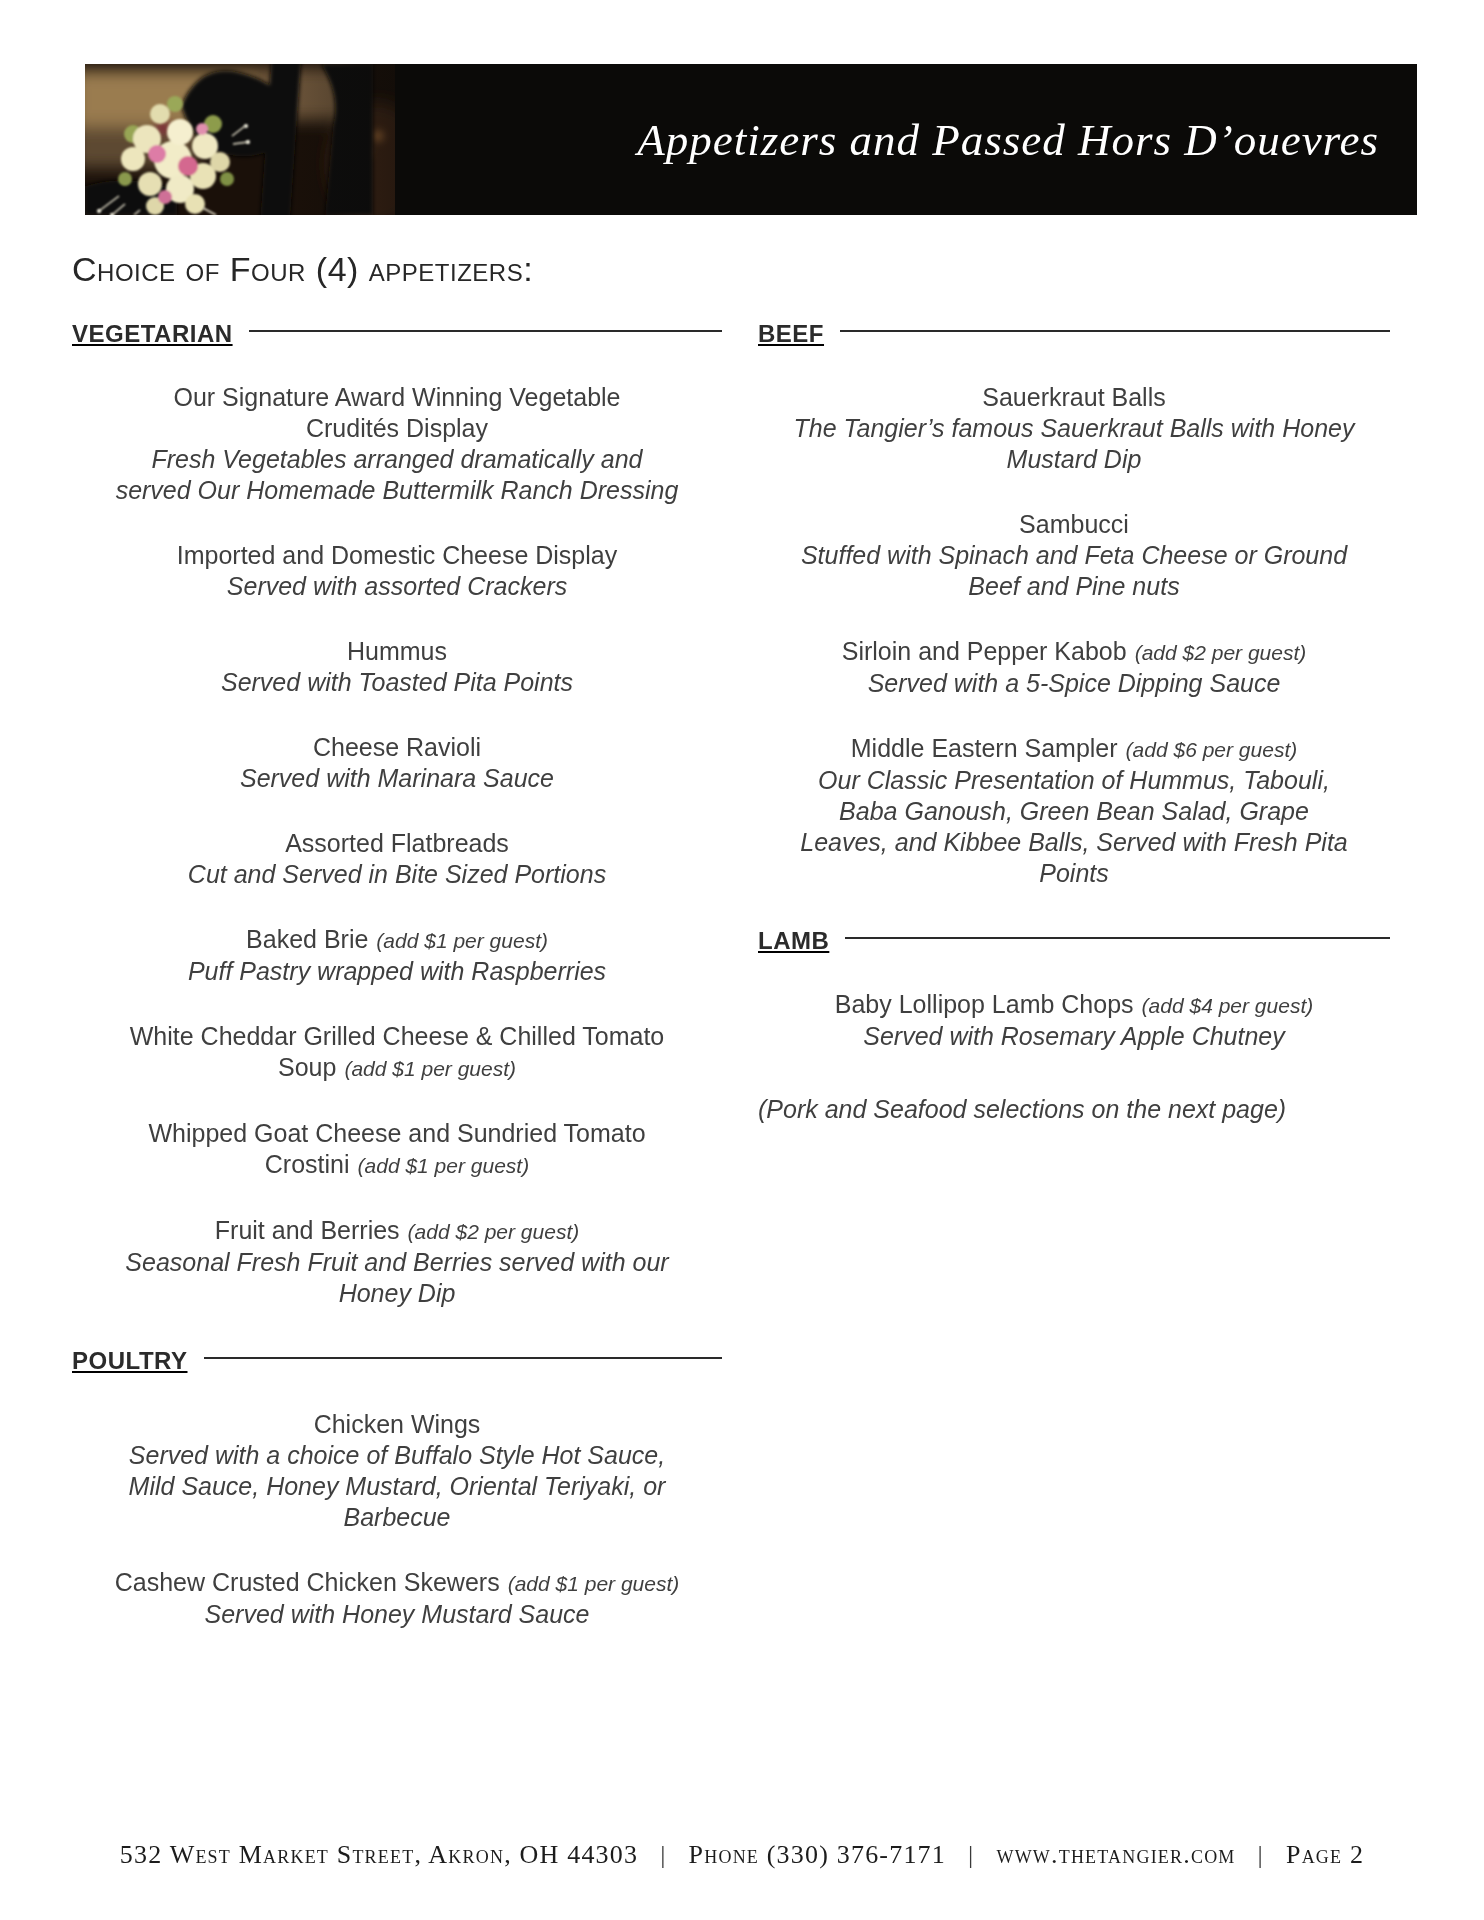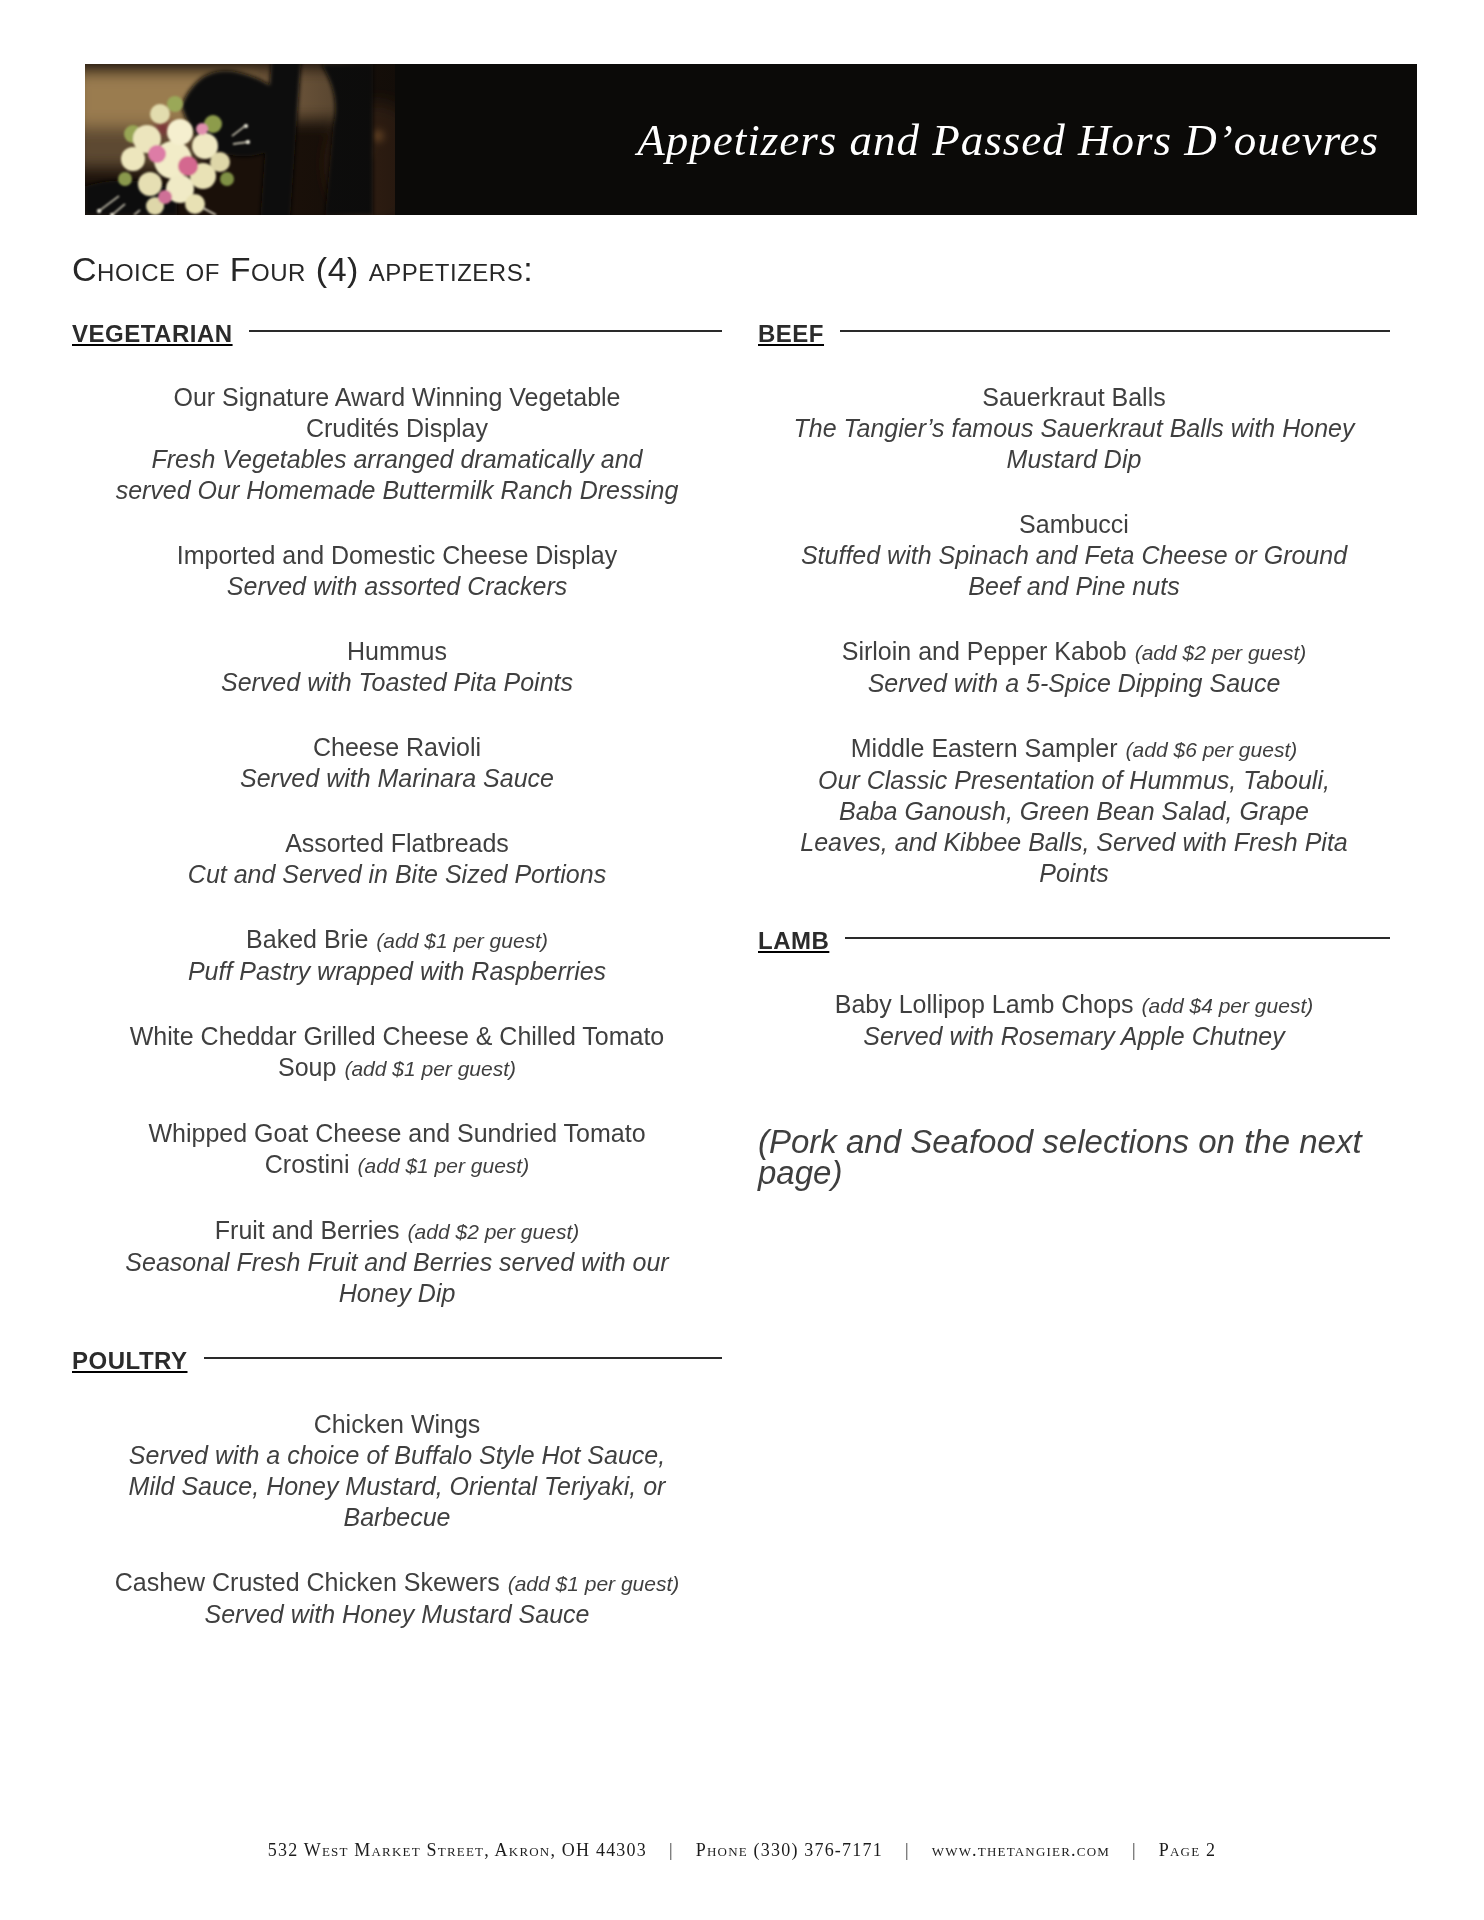--- a/index.html
+++ b/index.html
@@ -41,27 +41,27 @@
   }
   .sec-head.later{margin-top:14px;}
   .sec-label{
     font-size:24px;font-weight:700;color:#2b2b2b;letter-spacing:.5px;line-height:35px;
   }
   .sec-rule{flex:1;border-bottom:2px solid #2a2a2a;margin-left:16px;margin-bottom:5px;}
   .item{margin-bottom:34px;font-size:25px;line-height:31px;color:#3f3f3f;text-align:center;}
   .item-title{white-space:pre-line;}
   .note{font-style:italic;font-size:21px;margin-left:8px;margin-top:24px;}
   .item-desc{font-style:italic;white-space:pre-line;}
-  .footnote{font-style:italic;font-size:33px;line-height:31px;color:#3f3f3f;margin-top:74px;}
+  .footnote{font-style:italic;font-size:25px;line-height:31px;color:#3f3f3f;margin-top:42px;}
   
   .footer{
     position:absolute;left:40px;right:40px;top:1840px;
     text-align:center;
     font-family:"Liberation Serif", serif;font-variant:small-caps;
-    font-size:18px;color:#1c1c1c;letter-spacing:1.2px;white-space:nowrap;
+    font-size:26px;color:#1c1c1c;letter-spacing:1.2px;white-space:nowrap;
   }
   .footer .sep{margin:0 22px;color:#3a3a3a;font-weight:400;}
 </style>
 </head>
 <body>
 
 <div class="banner">
   <div class="banner-photo">
     <svg viewBox="0 0 310 151" width="310" height="151" preserveAspectRatio="none" aria-hidden="true">
       <defs>

